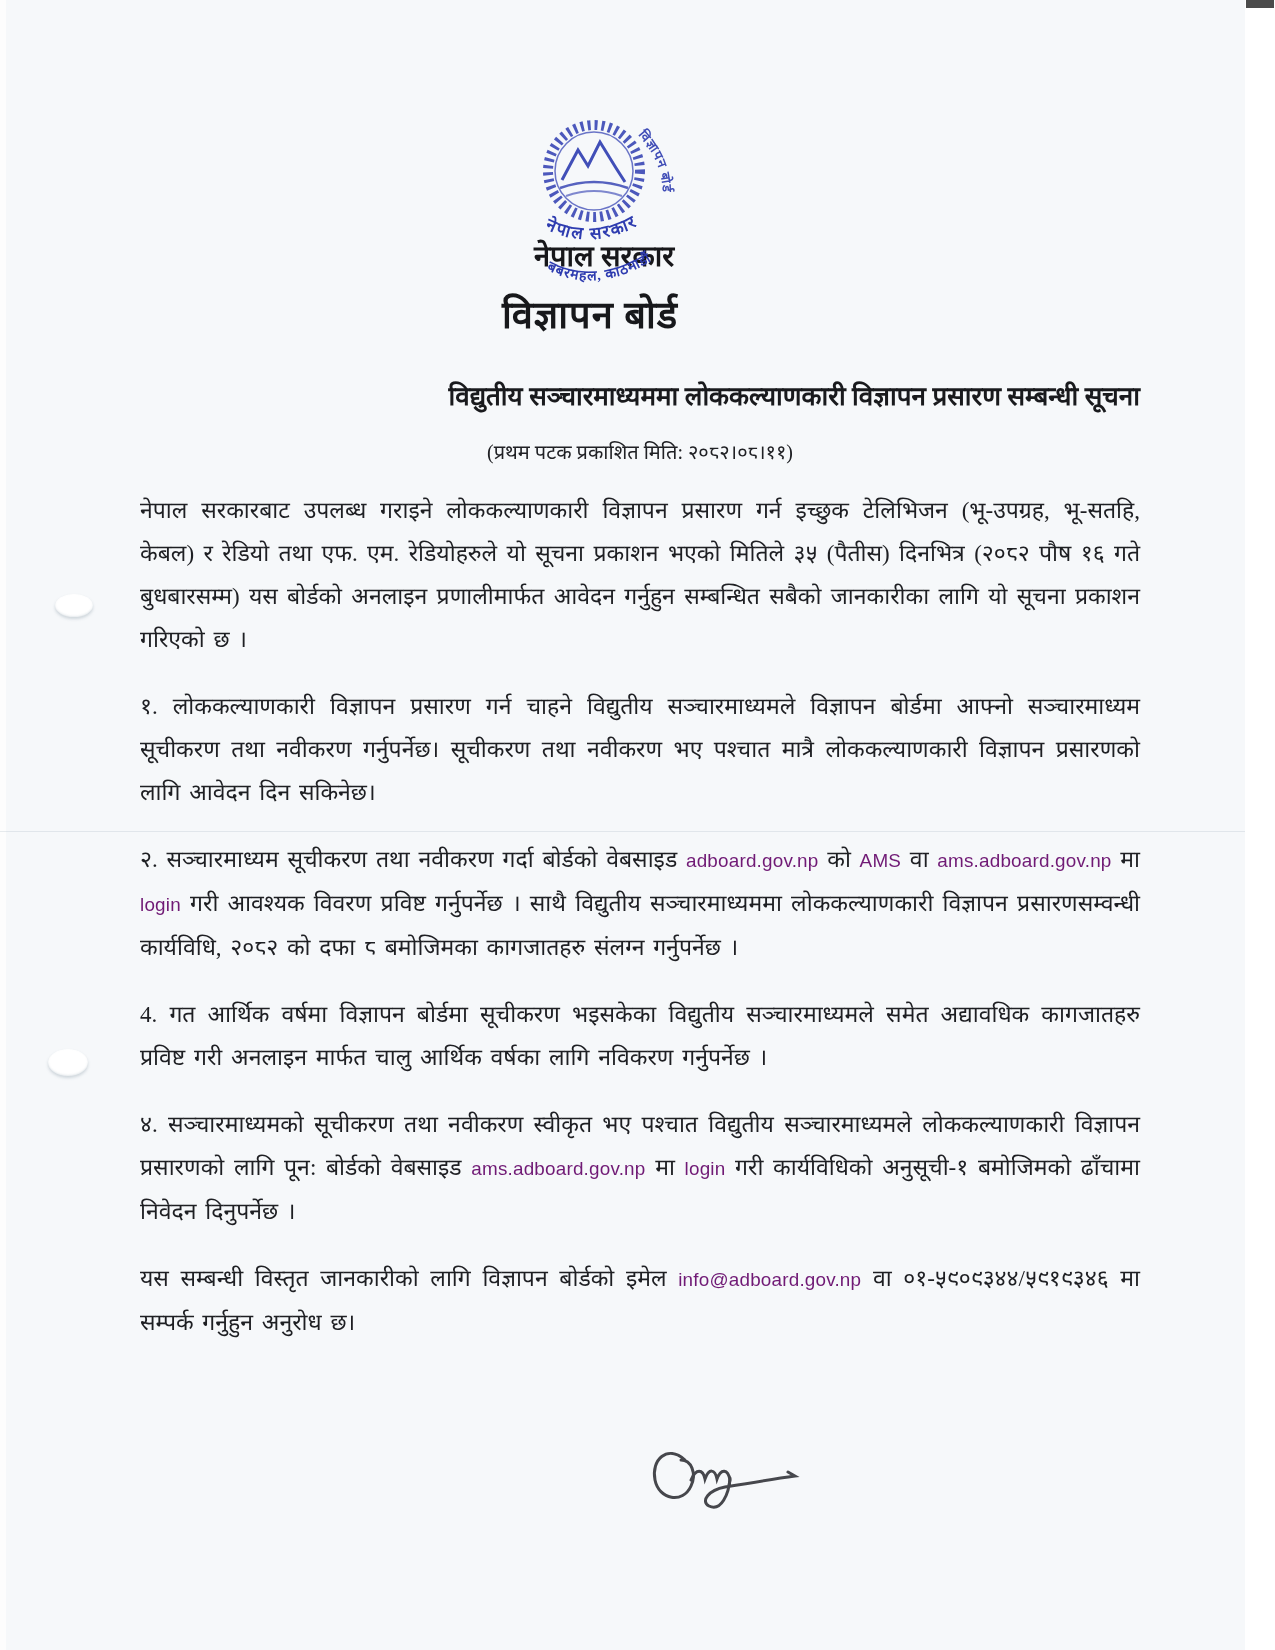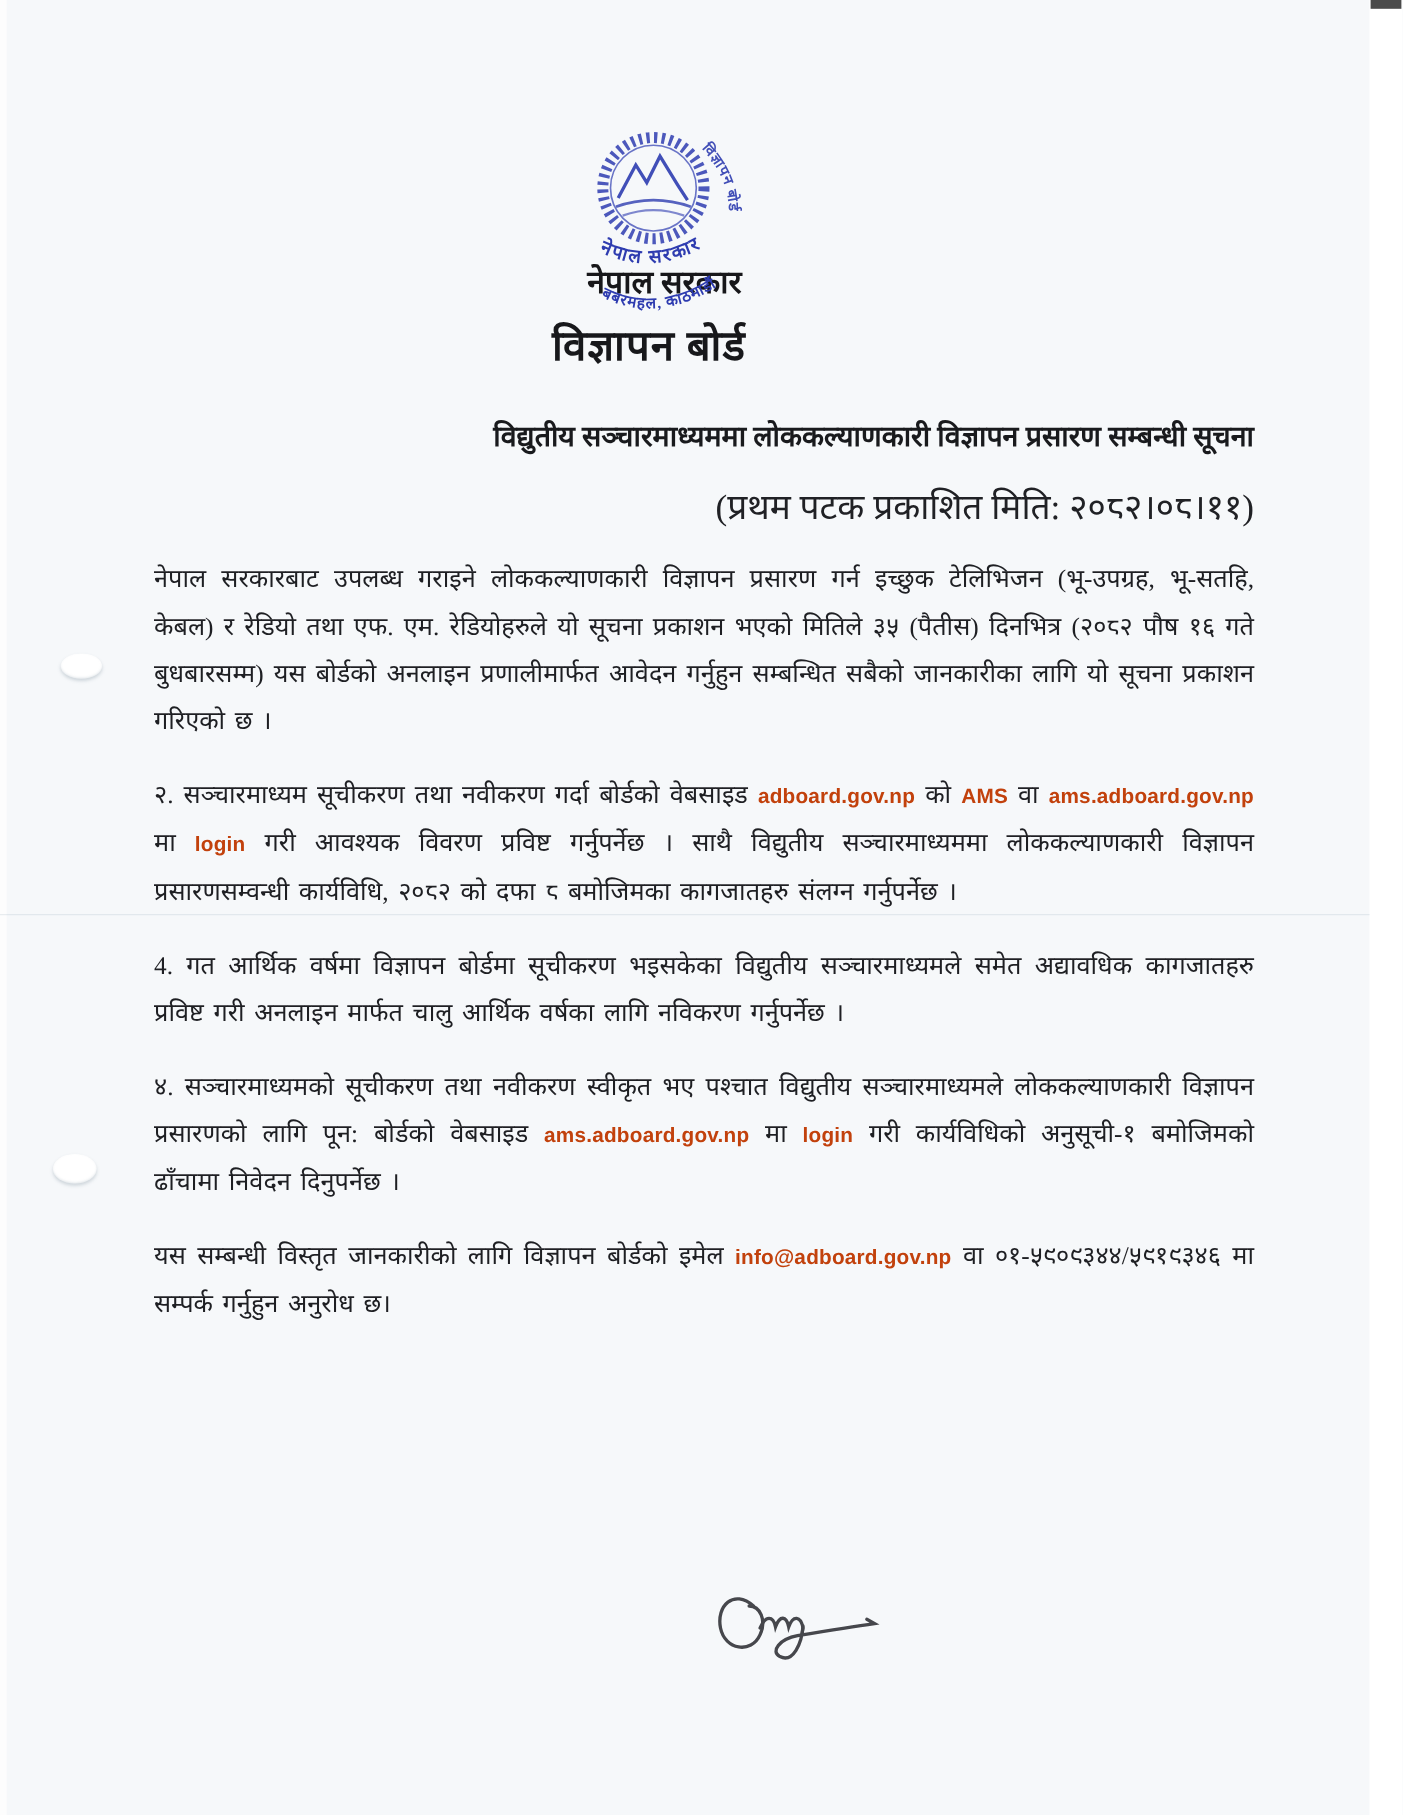--- a/index.html
+++ b/index.html
@@ -31,36 +31,36 @@
     color:#17181b;line-height:46px;
   }
   .notice-title{
     margin:42px 0 0 0;
     text-align:right;
     font-size:26px;font-weight:700;
     color:#191a1d;line-height:34px;
   }
   .publish-line{
     margin-top:24px;
-    text-align:right;
-    font-size:32px;font-weight:400;
+    text-align:center;
+    font-size:20px;font-weight:400;
     color:#202125;
   }
   .doc-body{margin-top:4px;}
   .para{
     margin:24px 0 0 0;
     font-size:23px;line-height:43px;
     text-align:justify;
     word-spacing:3px;
     color:#1e1f23;
   }
   .para .latin{
     font-family:"Liberation Sans","DejaVu Sans",sans-serif;
-    font-weight:700;font-size:0.82em;
-    color:#c2410c;
+    font-weight:400;font-size:0.82em;
+    color:#701a75;
     letter-spacing:0.2px;
   }
   .signature{position:absolute;left:645px;top:1438px;}
 </style>
 </head>
 <body>
 
 <div class="page">
 
   <div class="scan-edge-right"></div>
@@ -99,20 +99,21 @@
       </text>
     </svg>
   </div>
 
   <div class="content">
     <h1 class="org-title">विज्ञापन बोर्ड</h1>
     <h2 class="notice-title">विद्युतीय सञ्चारमाध्यममा लोककल्याणकारी विज्ञापन प्रसारण सम्बन्धी सूचना</h2>
     <div class="publish-line">(प्रथम पटक प्रकाशित मिति: २०८२।०८।११)</div>
     <div class="doc-body">
         <p class="para"><span class="dev">नेपाल सरकारबाट उपलब्ध गराइने लोककल्याणकारी विज्ञापन प्रसारण गर्न इच्छुक टेलिभिजन (भू-उपग्रह, भू-सतहि, केबल) र रेडियो तथा एफ. एम. रेडियोहरुले यो सूचना प्रकाशन भएको मितिले ३५ (पैतीस) दिनभित्र (२०८२ पौष १६ गते बुधबारसम्म) यस बोर्डको अनलाइन प्रणालीमार्फत आवेदन गर्नुहुन सम्बन्धित सबैको जानकारीका लागि यो सूचना प्रकाशन गरिएको छ ।</span></p>
+        <p class="para"><span class="dev">१. लोककल्याणकारी विज्ञापन प्रसारण गर्न चाहने विद्युतीय सञ्चारमाध्यमले विज्ञापन बोर्डमा आफ्नो सञ्चारमाध्यम सूचीकरण तथा नवीकरण गर्नुपर्नेछ। सूचीकरण तथा नवीकरण भए पश्चात मात्रै लोककल्याणकारी विज्ञापन प्रसारणको लागि आवेदन दिन सकिनेछ।</span></p>
         <p class="para"><span class="dev">२. सञ्चारमाध्यम सूचीकरण तथा नवीकरण गर्दा बोर्डको वेबसाइड </span><span class="latin">adboard.gov.np</span><span class="dev"> को </span><span class="latin">AMS</span><span class="dev"> वा </span><span class="latin">ams.adboard.gov.np</span><span class="dev"> मा </span><span class="latin">login</span><span class="dev"> गरी आवश्यक विवरण प्रविष्ट गर्नुपर्नेछ । साथै विद्युतीय सञ्चारमाध्यममा लोककल्याणकारी विज्ञापन प्रसारणसम्वन्धी कार्यविधि, २०८२ को दफा ८ बमोजिमका कागजातहरु संलग्न गर्नुपर्नेछ ।</span></p>
         <p class="para"><span class="dev">4. गत आर्थिक वर्षमा विज्ञापन बोर्डमा सूचीकरण भइसकेका विद्युतीय सञ्चारमाध्यमले समेत अद्यावधिक कागजातहरु प्रविष्ट गरी अनलाइन मार्फत चालु आर्थिक वर्षका लागि नविकरण गर्नुपर्नेछ ।</span></p>
         <p class="para"><span class="dev">४. सञ्चारमाध्यमको सूचीकरण तथा नवीकरण स्वीकृत भए पश्चात विद्युतीय सञ्चारमाध्यमले लोककल्याणकारी विज्ञापन प्रसारणको लागि पून: बोर्डको वेबसाइड </span><span class="latin">ams.adboard.gov.np</span><span class="dev"> मा </span><span class="latin">login</span><span class="dev"> गरी कार्यविधिको अनुसूची-१ बमोजिमको ढाँचामा निवेदन दिनुपर्नेछ ।</span></p>
         <p class="para"><span class="dev">यस सम्बन्धी विस्तृत जानकारीको लागि विज्ञापन बोर्डको इमेल </span><span class="latin">info@adboard.gov.np</span><span class="dev"> वा ०१-५९०९३४४/५९१९३४६ मा सम्पर्क गर्नुहुन अनुरोध छ।</span></p>
       </div>
   </div>
 
   <svg class="signature" width="175" height="100" viewBox="0 0 175 100">
     <g fill="none" stroke="#33343a" stroke-width="3" stroke-linecap="round" opacity="0.9">
       <path d="M 40,22 C 22,6 6,22 10,42 C 14,62 38,66 46,48 C 52,35 46,22 36,22"></path>

